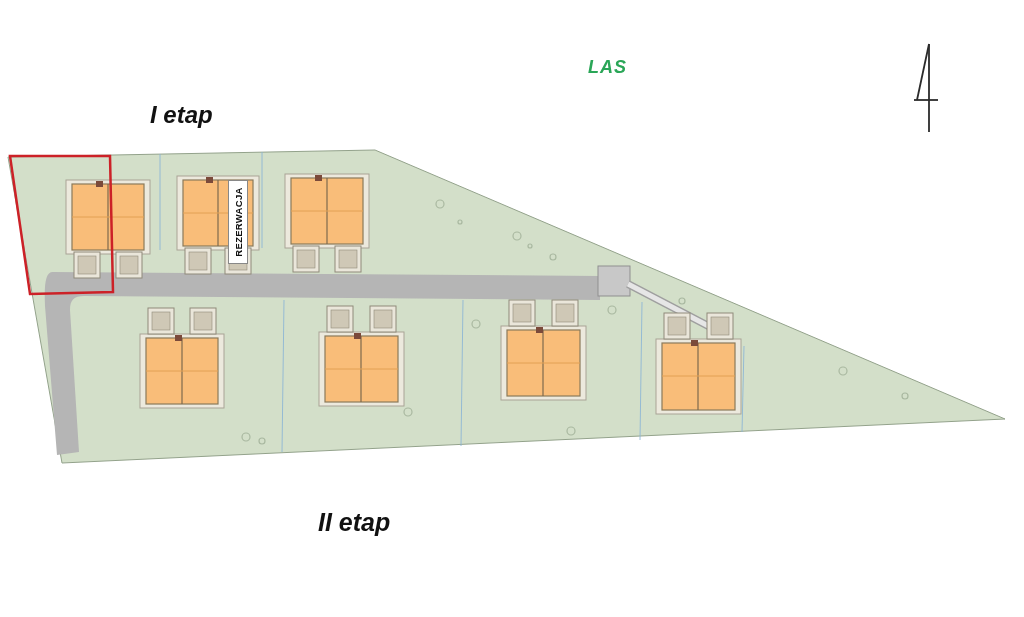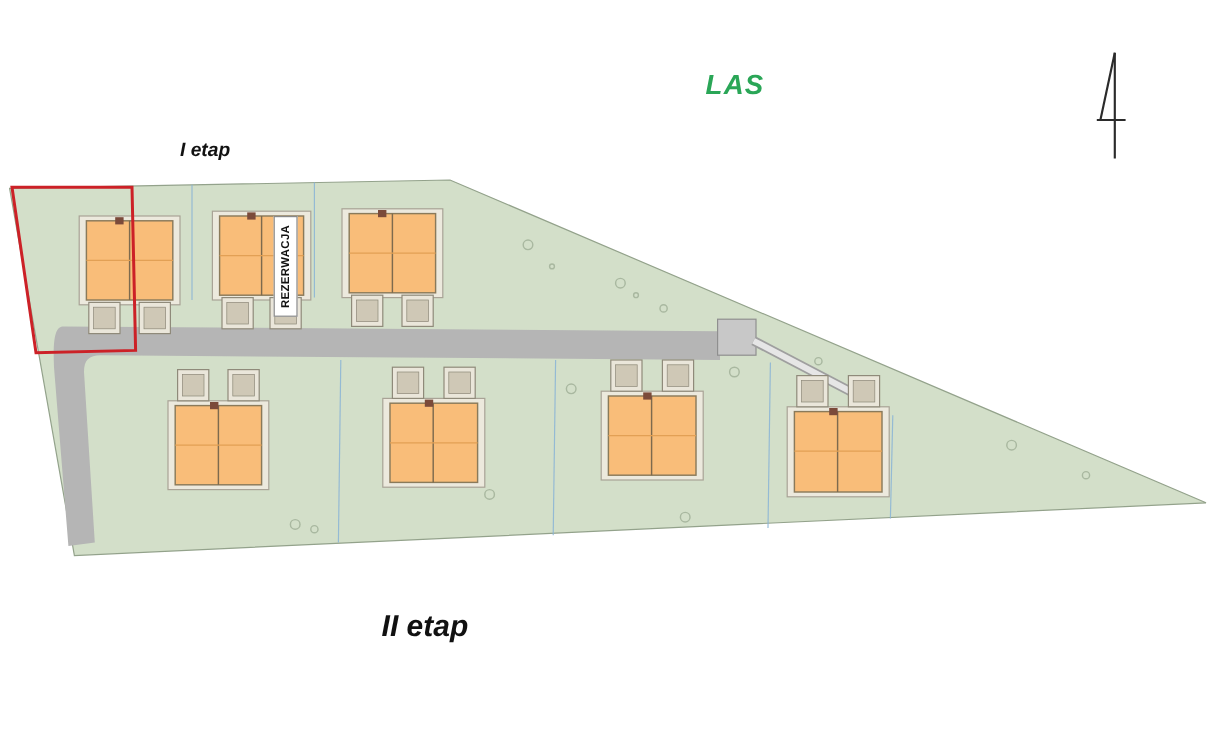--- a/index.html
+++ b/index.html
@@ -28,23 +28,23 @@
   .ridge   { stroke:#e2a055; stroke-width:1; }
   .garage  { fill:var(--garage_fill,#eae6da); stroke:var(--garage_stroke,#8f8a7a); stroke-width:1; }
   .door    { fill:var(--garage_door,#cfc8b6); stroke:var(--garage_stroke,#8f8a7a); stroke-width:0.6; }
   .chimney { fill:var(--chimney,#7b4a3a); }
 
   .redplot { fill:none; stroke:var(--red_outline,#cc2127); stroke-width:2.5; }
   .north   { stroke:#2b2b2b; stroke-width:1.8; fill:none; }
 
   
   .label { position:absolute; font-weight:bold; font-style:italic; color:var(--label_black,#111111); white-space:nowrap; }
-  .label.phase1 { left:150px; top:117px; font-size:16px; }
+  .label.phase1 { left:150px; top:101px; font-size:24px; }
   .label.phase2 { left:318px; top:484px; font-size:25px;margin-top:24px; }
-  .label.las    { left:588px; top:57px;  font-size:23px; letter-spacing:1px; color:var(--label_green,#2aa657); }
+  .label.las    { left:588px; top:57px;  font-size:18px; letter-spacing:1px; color:var(--label_green,#2aa657); }
 
   .rezerwacja {
     position:absolute; left:228px; top:180px; width:20px; height:84px;
     background:#ffffff; border:1px solid #888; box-sizing:border-box;
   }
   .rezerwacja span {
     position:absolute; left:50%; top:50%;
     transform:translate(-50%,-50%) rotate(-90deg);
     font-size:9.5px; font-weight:bold; font-style:normal;
     letter-spacing:.3px; color:#111; white-space:nowrap;

